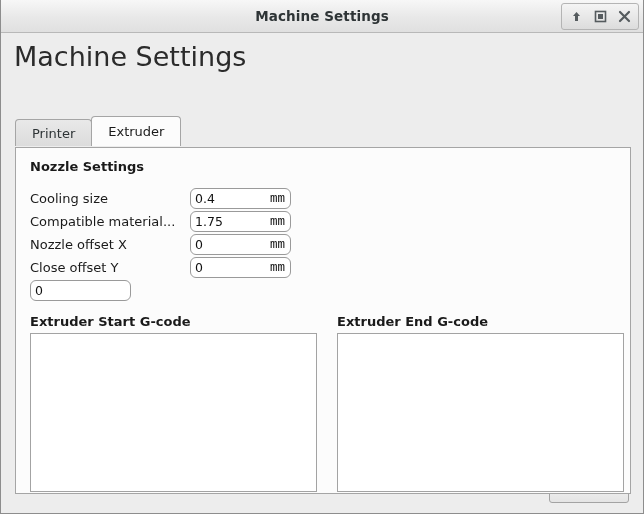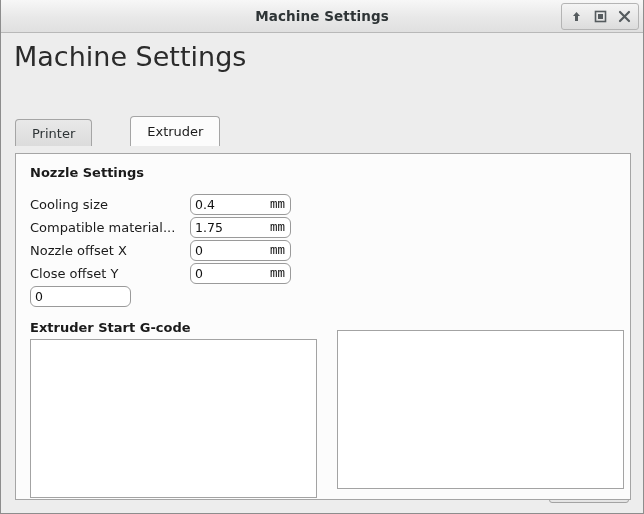--- a/index.html
+++ b/index.html
@@ -91,21 +91,20 @@
 
   
   .tabs-row {
     position: absolute;
     left: 14px;
     top: 84px;
     height: 29px;
     display: flex;
     align-items: flex-end;
     z-index: 3;
-    gap: 39px;
   }
   .tab {
     box-sizing: border-box;
     height: 27px;
     padding: 0 16px;
     display: flex;
     align-items: center;
     font-size: 13px;
     color: #2e3436;
     border: 1px solid #a5a5a5;
@@ -122,21 +121,21 @@
     color: #1a1a1a;
     z-index: 4;
     position: relative;
     margin-top: 18px;
   }
 
   
   .tab-panel {
     position: absolute;
     left: 14px;
-    top: 120px;
+    top: 114px;
     width: 616px;
     height: 347px;
     box-sizing: border-box;
     background: #fcfcfc;
     border: 1px solid #a5a5a5;
     z-index: 2;
   }
 
   .group-title {
     position: absolute;
@@ -195,21 +194,20 @@
   }
 
   
   .gcode-wrap {
     position: absolute;
     left: 14px;
     top: 166px;
     width: 610px;
     display: flex;
     gap: 20px;
-    align-items: center;
   }
   .gcode-col {
     width: 287px;
   }
   .gcode-title {
     font-size: 13px;
     font-weight: bold;
     color: #1a1a1a;
     margin-bottom: 4px;
     white-space: nowrap;
@@ -349,20 +347,21 @@
         </div>
 
       </div>
 
       <div class="gcode-wrap">
         <div class="gcode-col">
           <div class="gcode-title">Extruder Start G-code</div>
           <div class="gcode-box"></div>
         </div>
         <div class="gcode-col">
+          <div class="gcode-title">Extruder End G-code</div>
           <div class="gcode-box"></div>
         </div>
       </div>
 
     </div>
 
     <div class="footer">
       <button class="btn">Close</button>
     </div>
 

